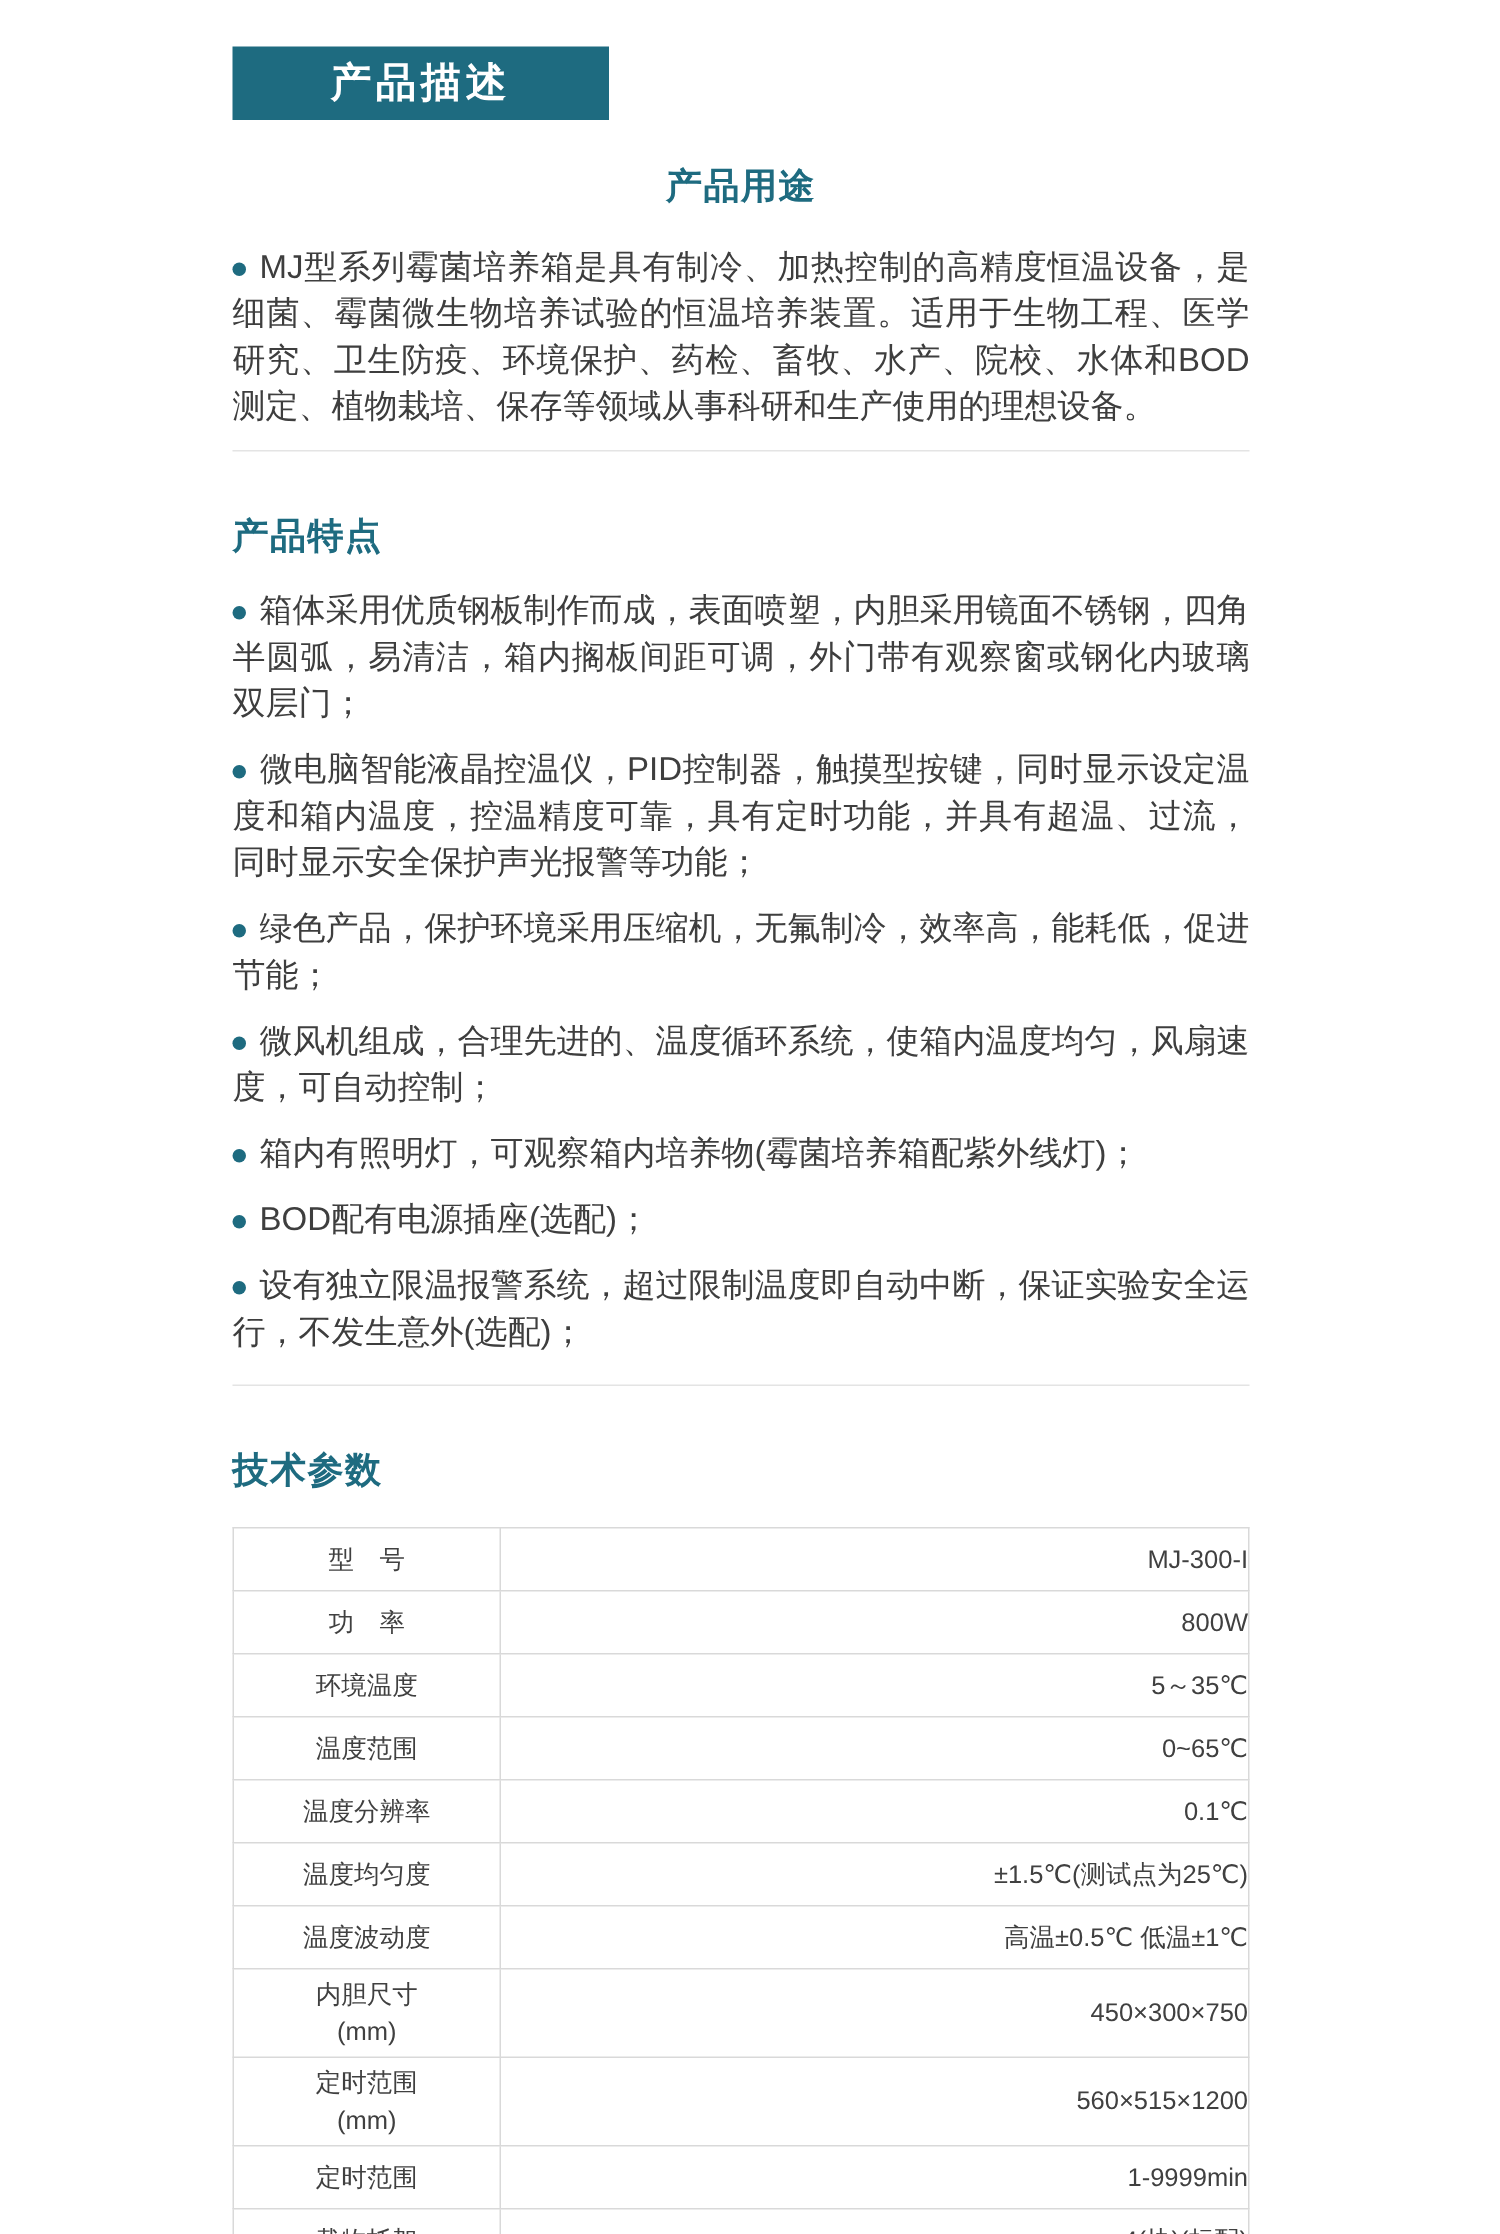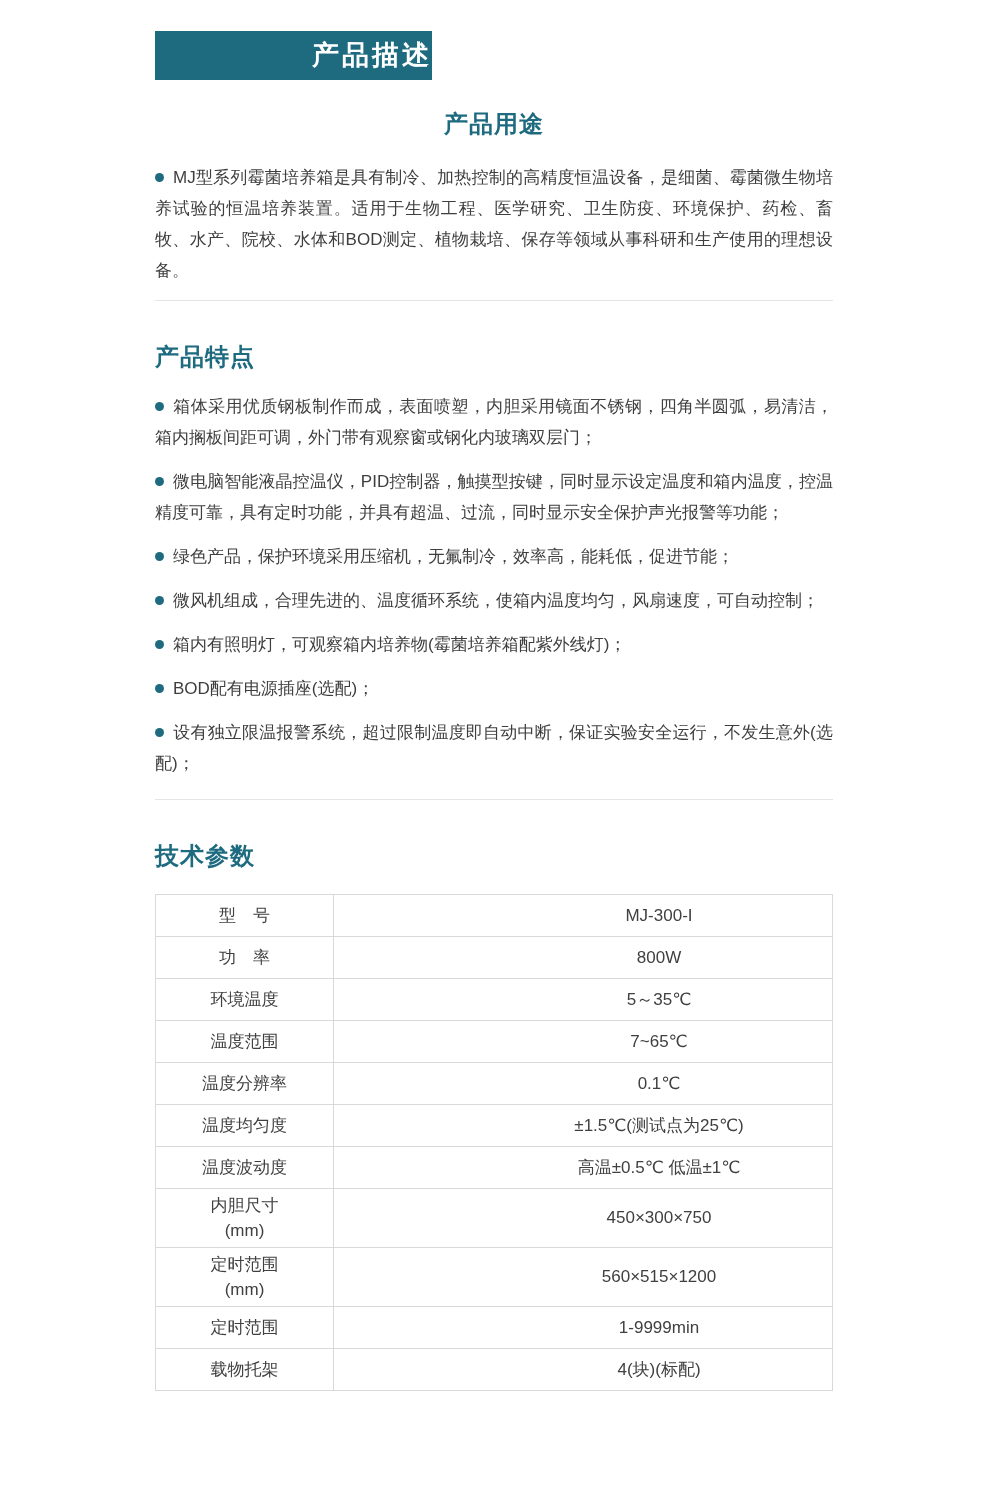--- a/index.html
+++ b/index.html
@@ -13,43 +13,43 @@
     background: #ffffff;
     position: relative;
   }
   .content {
     width: 678px;
     margin-left: 155px;
     padding-top: 31px;
   }
   
   .banner {
-    width: 277px;
+    width: 251px;
     height: 49px;
     background: #1e6b80;
     color: #ffffff;
     font-size: 27px;
     font-weight: bold;
-    text-align: right;
+    text-align: center;
     line-height: 49px;
     letter-spacing: 3px;
   }
   
   .section-title {
     color: #1e6b80;
     font-size: 24px;
     font-weight: bold;
     letter-spacing: 1px;
   }
   .title-usage    { margin-top: 28px; text-align: center; }
   .title-features { margin-top: 40px; font-family: Liberation Serif, serif; }
   .title-specs    { margin-top: 40px; }
   
   .body-text {
-    font-size: 17px;
+    font-size: 22px;
     line-height: 31px;
     color: #3e3e3e;
     text-align: justify;
   }
   .usage-paragraph { margin-top: 22px; }
   .feature-list { margin-top: 18px; list-style: none; }
   .feature-item { margin-bottom: 13px; }
   .feature-item:last-child { margin-bottom: 0; }
   .bullet-dot {
     display: inline-block;
@@ -84,21 +84,21 @@
   }
   .specs-table tr.tall td { height: 59px; }
   .spec-label {
     width: 178px;
     text-align: center;
     white-space: pre-line;
     line-height: 25px;
   }
   .spec-value {
     padding-left: 152px;
-    text-align: center;
+    text-align: right;
   }
   .bottom-spacer { height: 39px; }
 </style>
 </head>
 <body>
 
 <div class="page">
   <div class="content">
 
     <div class="banner">
@@ -136,21 +136,21 @@
         <tr>
           <td class="spec-label">功　率</td>
           <td class="spec-value">800W</td>
         </tr>
         <tr>
           <td class="spec-label">环境温度</td>
           <td class="spec-value">5～35℃</td>
         </tr>
         <tr>
           <td class="spec-label">温度范围</td>
-          <td class="spec-value">7~65℃</td>
+          <td class="spec-value">0~65℃</td>
         </tr>
         <tr>
           <td class="spec-label">温度分辨率</td>
           <td class="spec-value">0.1℃</td>
         </tr>
         <tr>
           <td class="spec-label">温度均匀度</td>
           <td class="spec-value">±1.5℃(测试点为25℃)</td>
         </tr>
         <tr>

